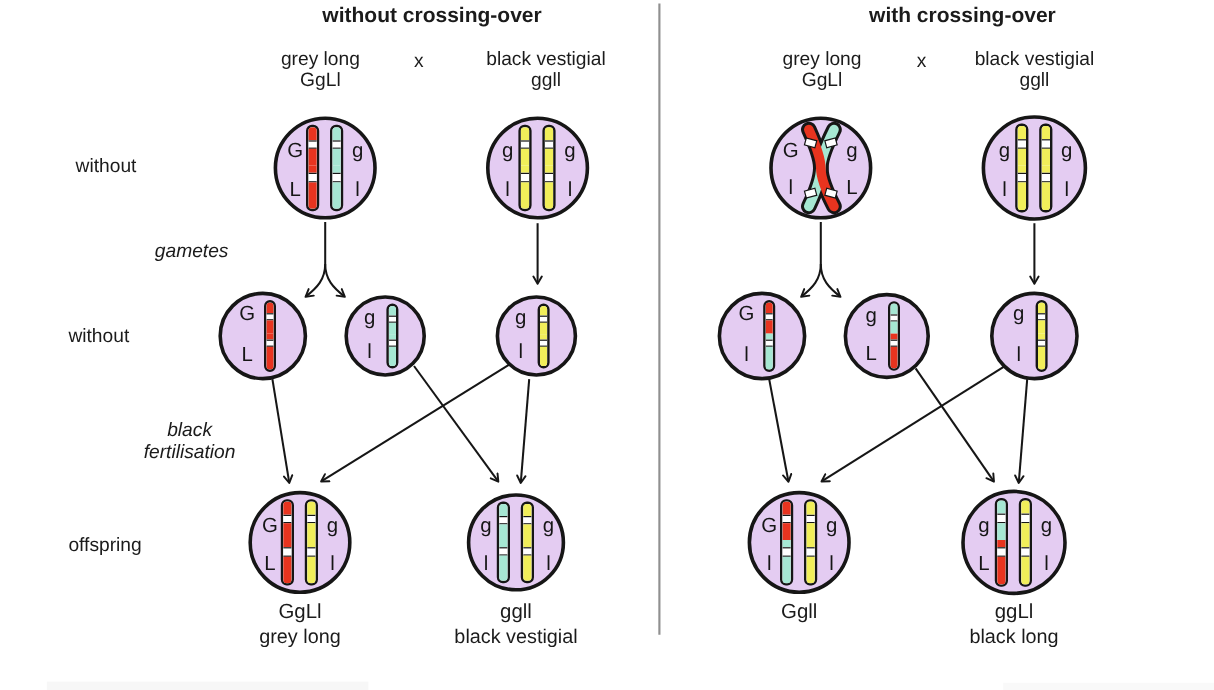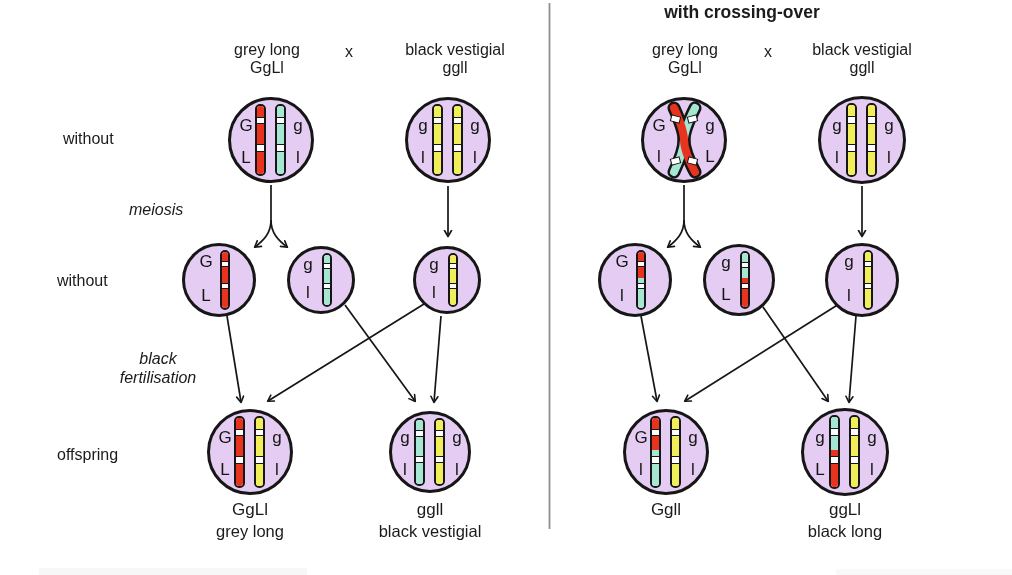--- a/index.html
+++ b/index.html
@@ -59,36 +59,37 @@
       <path d="M763,307 L828,401" marker-end="url(#ah)"></path>
       <path d="M856,316 L849,402" marker-end="url(#ah)"></path>
     </g>
 
     <g>
       <rect x="39" y="568" width="268" height="7" fill="#f7f7f7"></rect>
       <rect x="836" y="569" width="176" height="6" fill="#f9f9f9"></rect>
     </g>
   </svg>
 
-  <div class="abs title ctr lbl" style="left:582px;top:2px;width:320px;text-align:center;">with crossing-over</div>
+  <div class="abs title ctr lbl" style="left:200px;top:2px;width:320px;">without crossing-over</div>
+  <div class="abs title ctr lbl" style="left:642px;top:2px;width:320px;text-align:center;">with crossing-over</div>
 
   <div class="abs txt ctr lbl" style="left:197px;top:41px;width:140px;">grey long</div>
   <div class="abs txt ctr lbl" style="left:197px;top:59px;width:140px;">GgLl</div>
   <div class="abs txt ctr lbl" style="left:341px;top:43px;width:16px;">x</div>
   <div class="abs txt ctr lbl" style="left:375px;top:41px;width:160px;">black vestigial</div>
   <div class="abs txt ctr lbl" style="left:375px;top:59px;width:160px;">ggll</div>
 
   <div class="abs txt ctr lbl" style="left:615px;top:41px;width:140px;">grey long</div>
   <div class="abs txt ctr lbl" style="left:615px;top:59px;width:140px;">GgLl</div>
   <div class="abs txt ctr lbl" style="left:760px;top:43px;width:16px;">x</div>
   <div class="abs txt ctr lbl" style="left:782px;top:41px;width:160px;">black vestigial</div>
   <div class="abs txt ctr lbl" style="left:782px;top:59px;width:160px;">ggll</div>
 
   <div class="abs txt lbl" style="left:63px;top:130px;">without</div>
-  <div class="abs txt ital lbl" style="left:129px;top:201px;">meiosis</div>
+  <div class="abs txt ital lbl" style="left:129px;top:201px;">gametes</div>
   <div class="abs txt lbl" style="left:57px;top:272px;">without</div>
   <div class="abs txt ital ctr lbl" style="left:98px;top:350px;width:120px;">black</div>
   <div class="abs txt ital ctr lbl" style="left:98px;top:369px;width:120px;">fertilisation</div>
   <div class="abs txt lbl" style="left:57px;top:446px;">offspring</div>
 
   <div class="abs cap1 ctr lbl" style="left:170px;top:500px;width:160px;">GgLl</div>
   <div class="abs cap2 ctr lbl" style="left:170px;top:521px;width:160px;">grey long</div>
   <div class="abs cap1 ctr lbl" style="left:350px;top:500px;width:160px;">ggll</div>
   <div class="abs cap2 ctr lbl" style="left:350px;top:521px;width:160px;">black vestigial</div>
   <div class="abs cap1 ctr lbl" style="left:586px;top:500px;width:160px;">Ggll</div>

